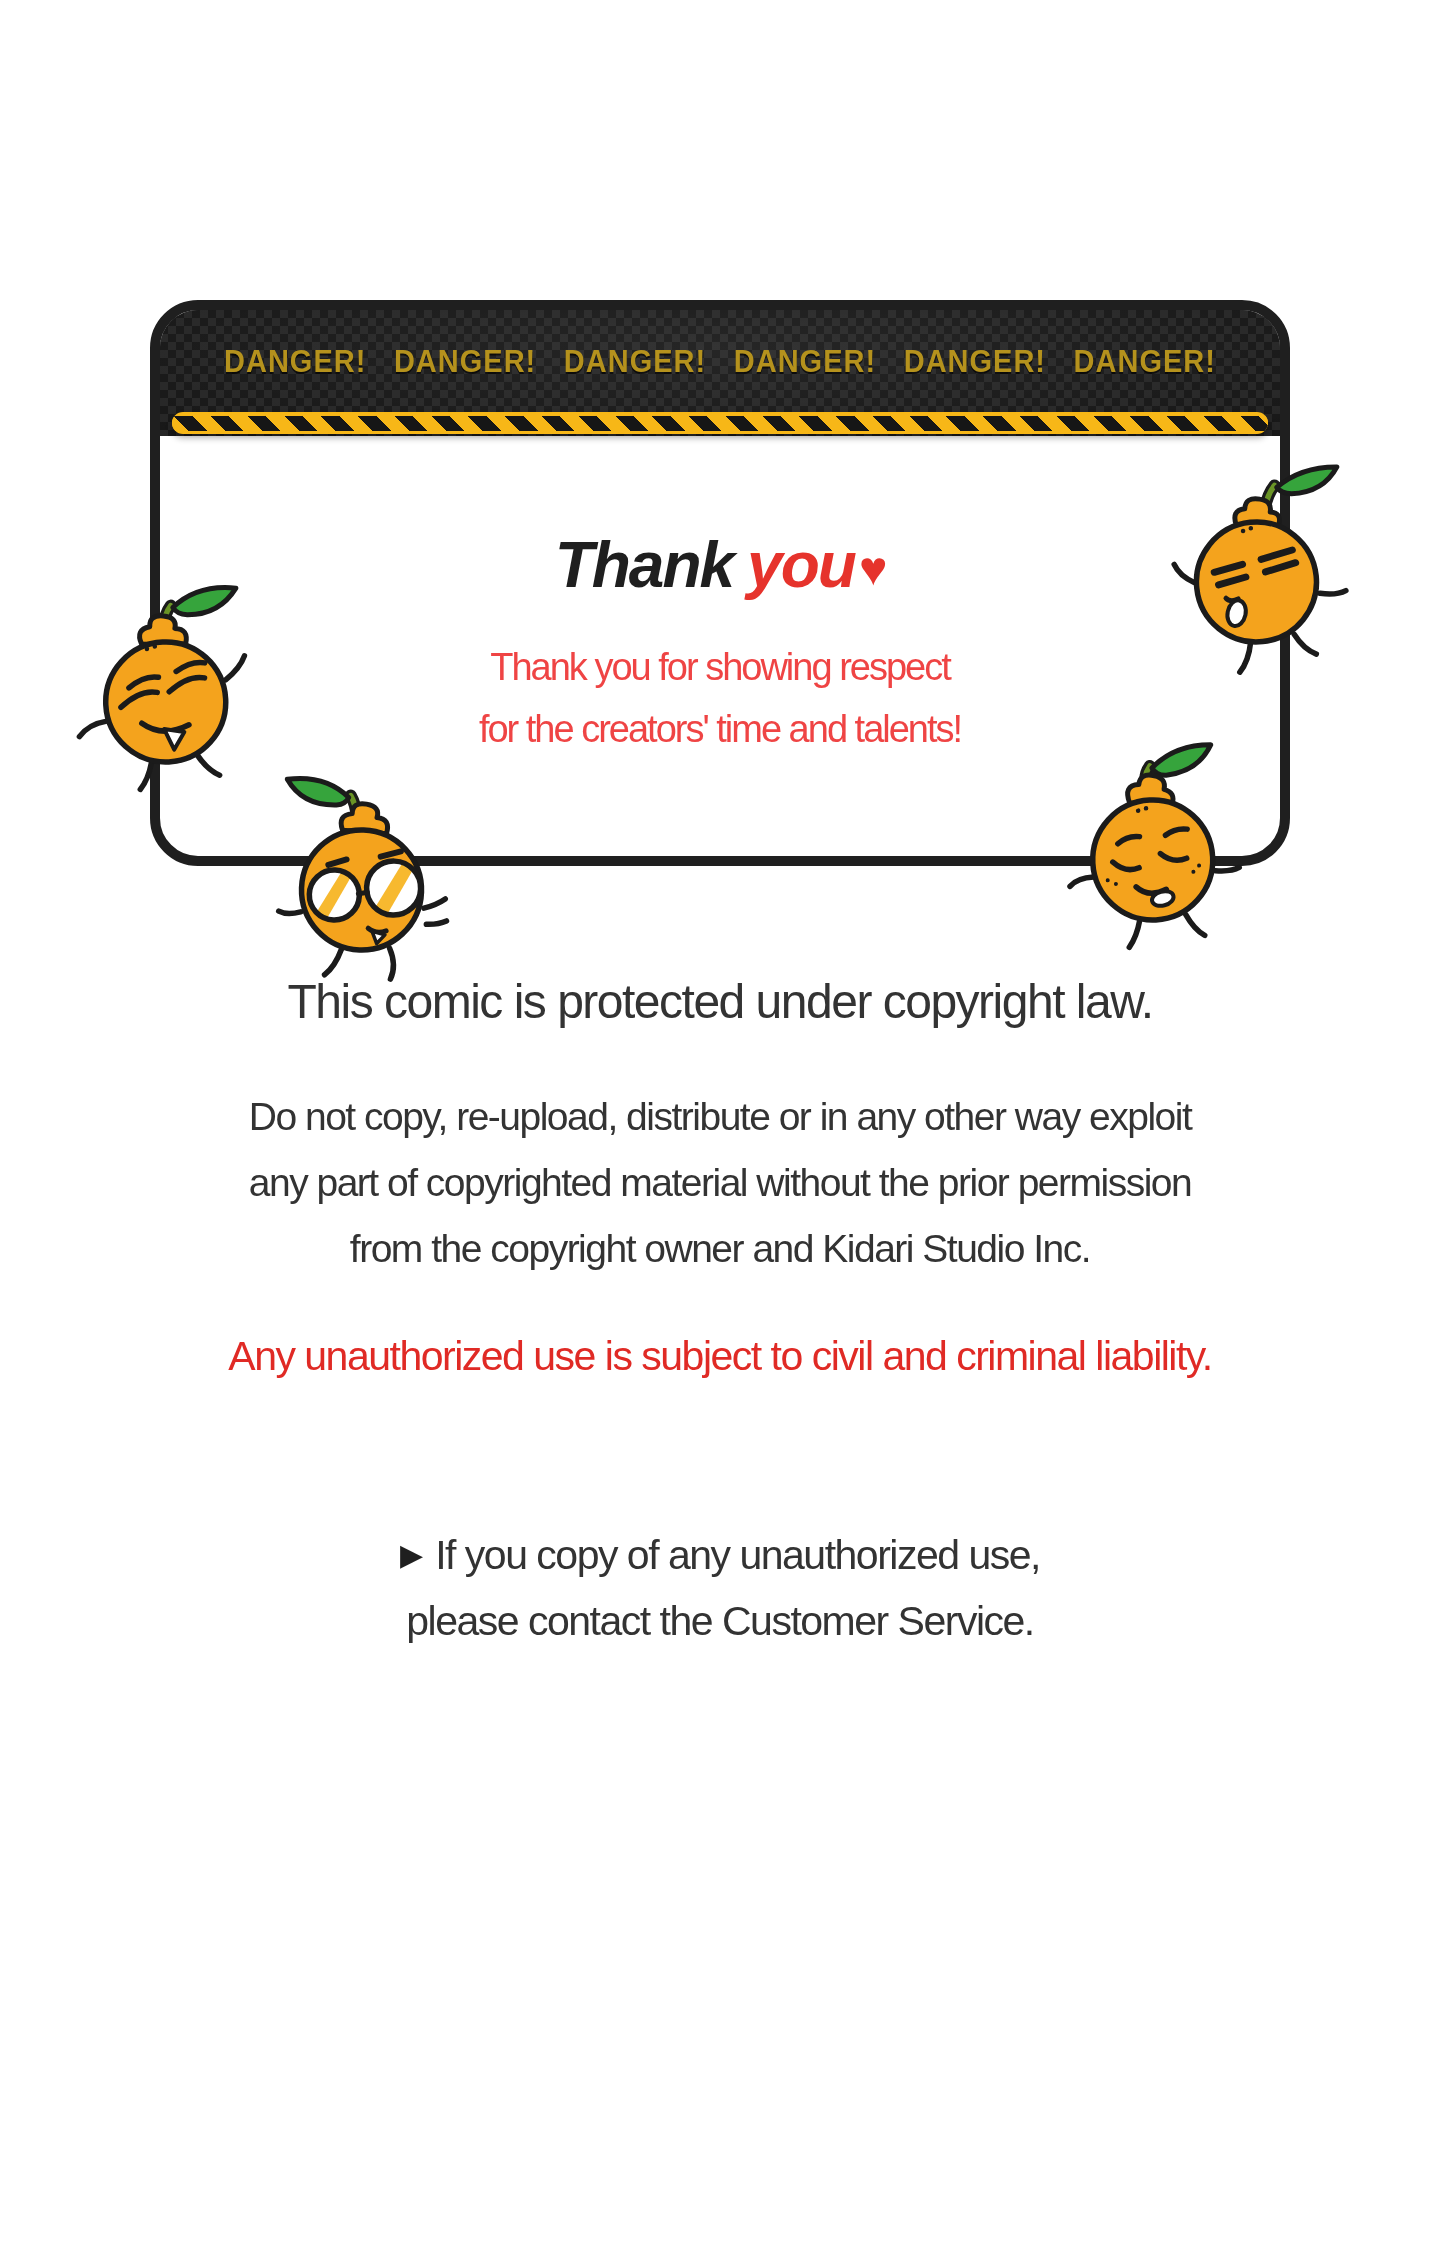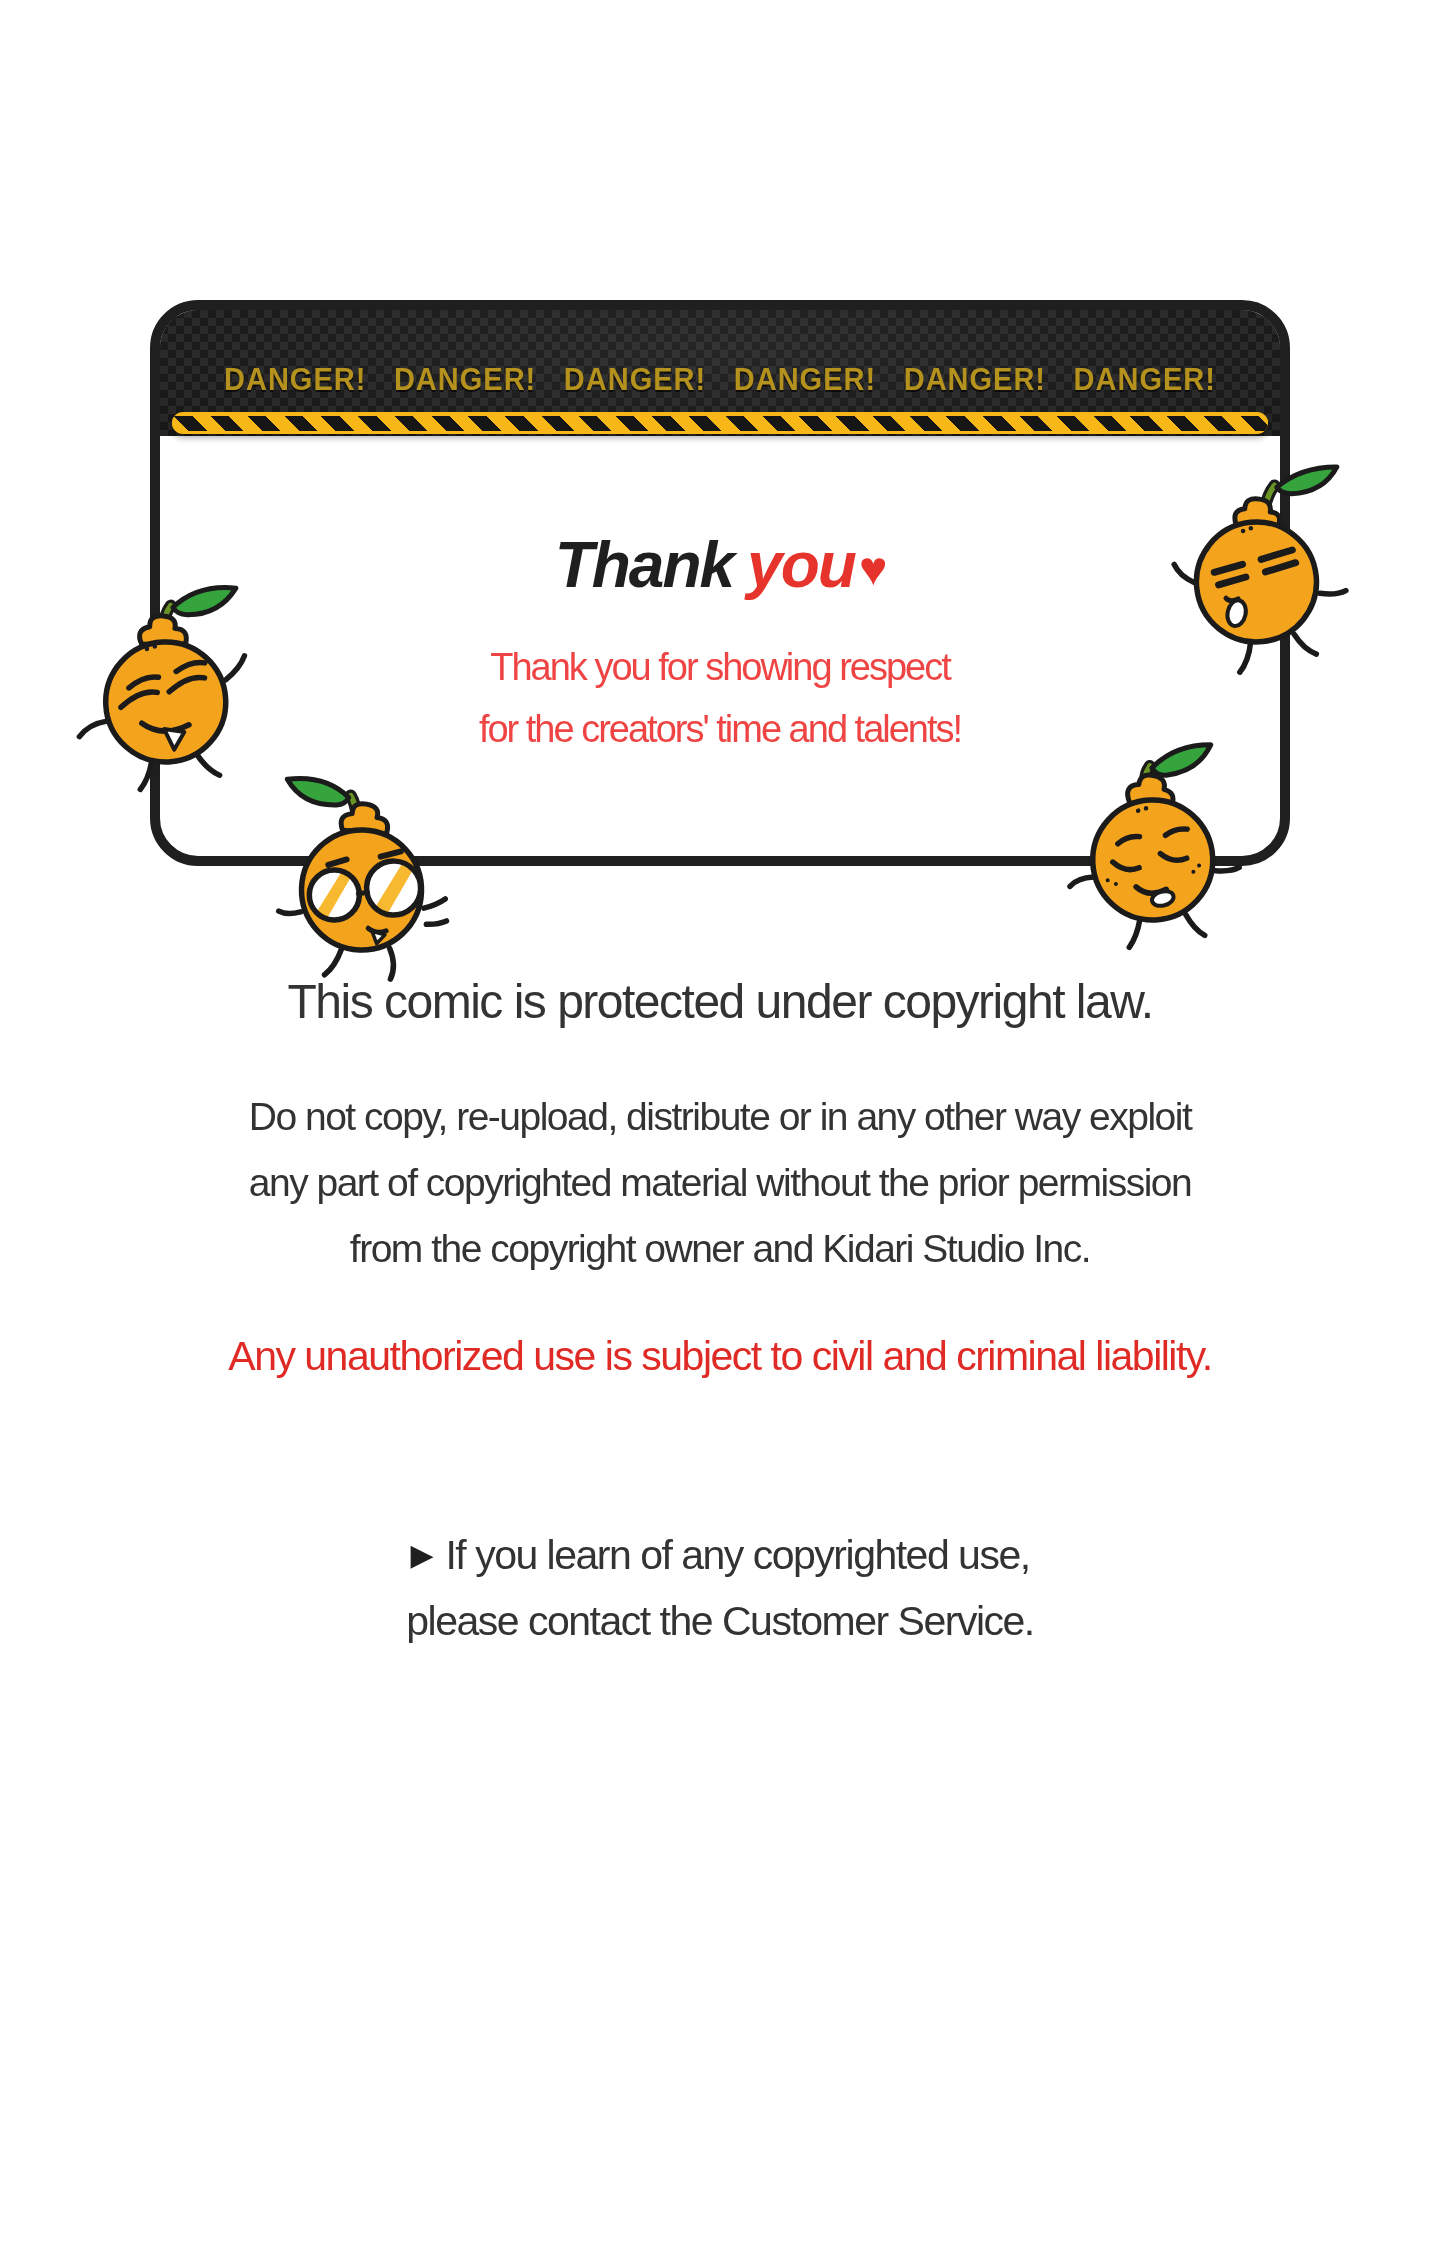--- a/index.html
+++ b/index.html
@@ -20,21 +20,21 @@
     background-image:conic-gradient(#292929 0 90deg,#1a1a1a 90deg 180deg,#292929 180deg 270deg,#1a1a1a 270deg 360deg);
     background-size:16px 16px;
   }
   .card-header::after{
     content:"";position:absolute;inset:0;pointer-events:none;
     background:radial-gradient(ellipse 120% 170% at 50% 30%,rgba(255,255,255,0.05) 0%,rgba(0,0,0,0) 45%,rgba(0,0,0,0.40) 100%);
   }
   .danger-row{
     position:absolute;left:0;right:0;top:24px;height:56px;z-index:2;
     display:flex;justify-content:space-between;align-items:center;
-    padding:18px 64px;
+    padding:0 64px;
   }
   .danger-label{
     color:#b5921d;font-size:29px;font-weight:800;letter-spacing:1px;
     text-shadow:0 1px 0 rgba(0,0,0,0.65);
     transform:scaleY(1.05);
   }
   .stripe{
     position:absolute;left:12px;right:12px;bottom:2px;height:22px;z-index:3;
     background:#f7b717;border-radius:11px;overflow:hidden;
     box-shadow:0 4px 6px rgba(0,0,0,0.30);
@@ -215,17 +215,17 @@
 
   <div class="txt copyright-paragraph">
     <div>Do not copy, re-upload, distribute or in any other way exploit</div>
     <div>any part of copyrighted material without the prior permission</div>
     <div>from the copyright owner and Kidari Studio Inc.</div>
   </div>
 
   <div class="txt warning-line">Any unauthorized use is subject to civil and criminal liability.</div>
 
   <div class="txt contact-block">
-    <div><span class="tri">▶</span><span>If you learn of any copyrighted use,</span></div>
+    <div><span class="tri">▶</span><span>If you copy of any unauthorized use,</span></div>
     <div>please contact the Customer Service.</div>
   </div>
 
 </div>
 
 </body></html>

